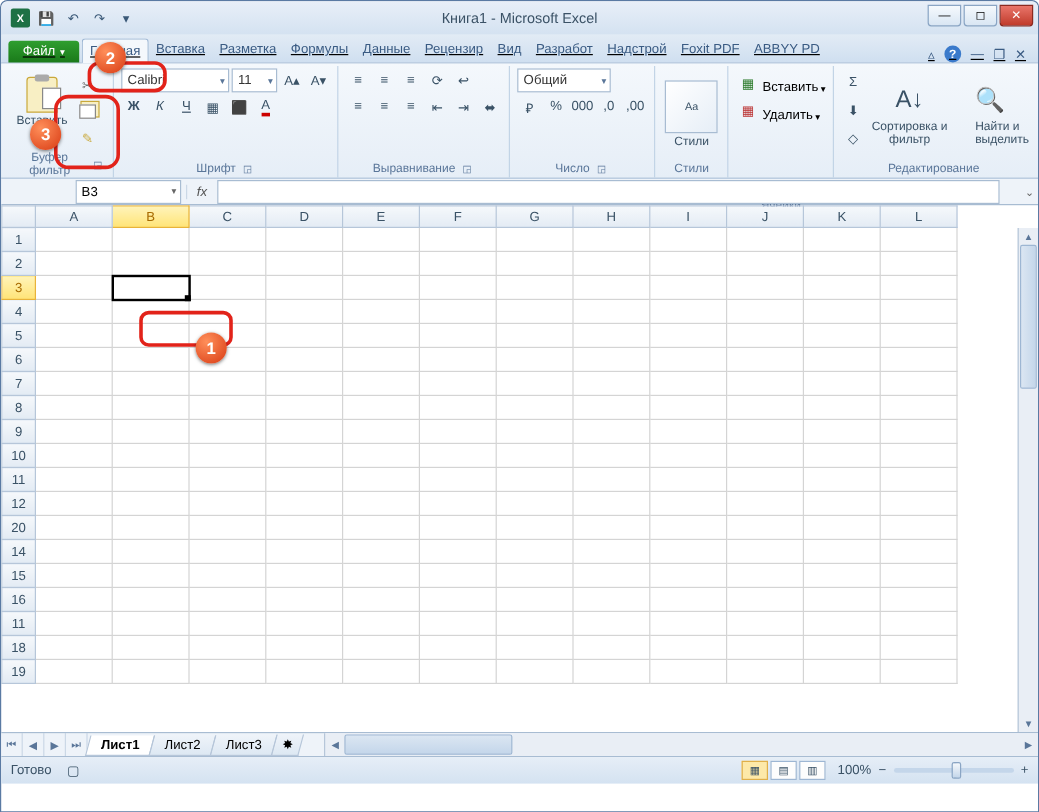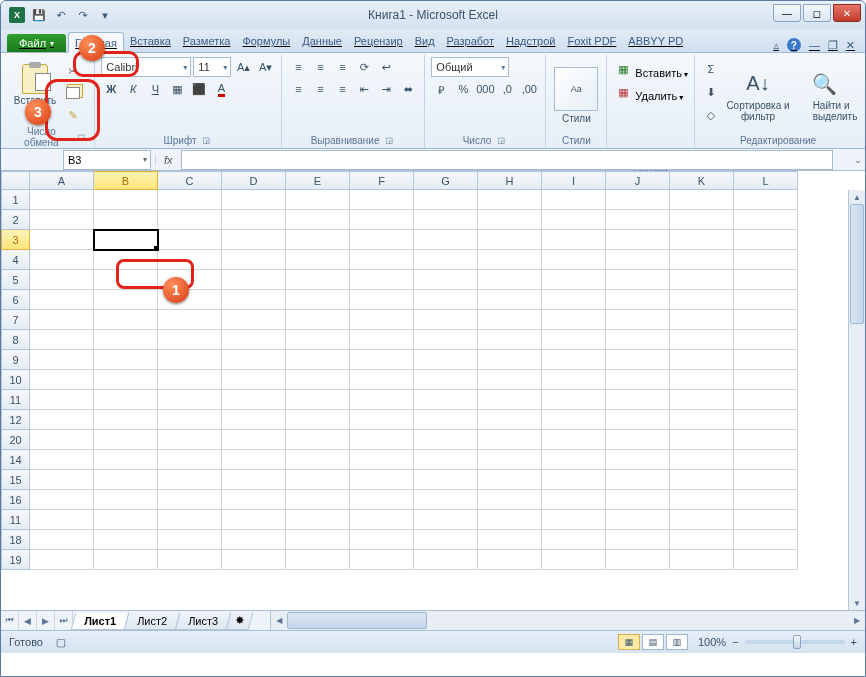--- a/index.html
+++ b/index.html
@@ -171,21 +171,21 @@
       </div>
       <div class="col" style="padding-top:4px;">
         <div class="sm cut-icn scissors"></div>
         <div class="sm">
             <div class="copy-icn"></div>
           </div>
         <div class="sm brush-icn">✎</div>
       </div>
     </div>
     <div class="group-label">
-        <span>Число обмена</span>
+        <span>Буфер фильтр</span>
         <span class="dlauncher">◲</span>
       </div>
   </div>
 
   <div class="group">
     <div class="group-body col">
       <div class="row">
         <div class="combo" style="width:90px;">Calibri</div>
         <div class="combo" style="width:38px;">11</div>
         <div class="sm">A▴</div>

